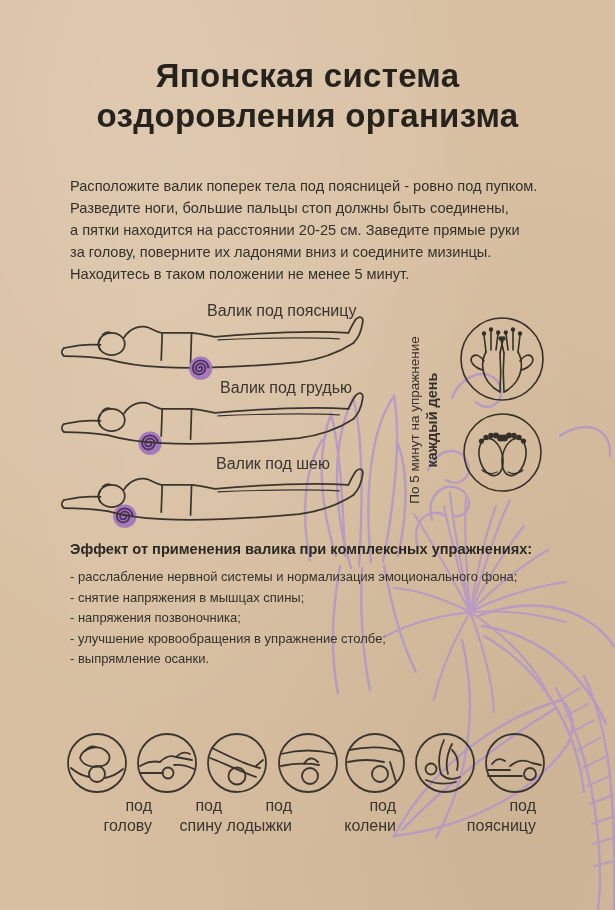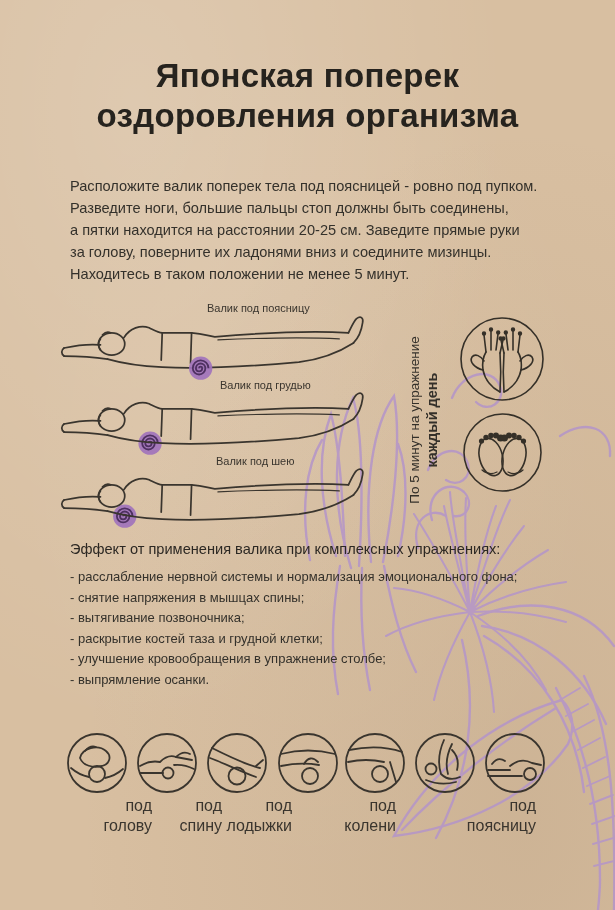--- a/index.html
+++ b/index.html
@@ -14,31 +14,31 @@
     color:#33302b;
   }
   .flower-layer{position:absolute;left:0;top:0;width:615px;height:910px;z-index:1;pointer-events:none;}
   .content{position:absolute;left:0;top:0;width:615px;height:910px;z-index:2;}
 
   .title{position:absolute;left:0;top:56px;width:615px;text-align:center;
     font-size:33px;font-weight:700;line-height:1.22;color:#26231e;letter-spacing:.3px;}
   .intro{position:absolute;left:70px;top:176px;width:490px;margin:0;
     font-size:14.6px;line-height:1.5;white-space:pre-line;color:#34312b;}
 
-  .fig-label{position:absolute;font-size:11px;color:#3a352e;}
+  .fig-label{position:absolute;font-size:16px;color:#3a352e;}
   .fig{position:absolute;}
 
   .side-note{position:absolute;left:401px;top:306px;width:44px;height:228px;}
   .side-note .inner{position:absolute;left:50%;top:50%;width:230px;
     transform:translate(-50%,-50%) rotate(-90deg);text-align:center;color:#34302a;}
   .side-note .sn1{font-size:13.5px;}
   .side-note .sn2{font-size:14.5px;font-weight:700;margin-top:2px;}
 
   .effects-heading{position:absolute;left:70px;top:541px;width:500px;margin:0;
-    font-size:14.6px;font-weight:400;color:#2c2823;}
+    font-size:14.6px;font-weight:700;color:#2c2823;}
   .effects-list{position:absolute;left:70px;top:567px;width:500px;
     font-size:13px;line-height:1.5;color:#34312b;}
   .effects-list div{margin:0 0 1px 0;}
 
   .pos-icon{position:absolute;}
   .pos-label{position:absolute;width:110px;text-align:right;font-size:16px;
     line-height:1.25;color:#3a352e;white-space:pre-line;}
 
   svg{display:block;}
 </style>
@@ -109,21 +109,21 @@
         <path d="M556,688 C584,742 600,806 600,880 C600,890 599,900 598,910"></path>
         <path d="M584,676 C610,730 616,800 614,910"></path>
         <path d="M560,700 l20,-12 M566,716 l22,-12 M572,732 l22,-12 M578,750 l22,-12 M583,768 l22,-11 M587,786 l23,-10 M590,804 l23,-9 M592,824 l23,-8 M593,844 l24,-7 M594,866 l24,-6" stroke-width="1.9"></path>
       </g>
     </g>
   </svg>
 
   <div class="content">
 
     <header class="title">
-      <div>Японская поперек</div>
+      <div>Японская система</div>
       <div>оздоровления организма</div>
     </header>
 
     <p class="intro">Расположите валик поперек тела под поясницей - ровно под пупком.
 Разведите ноги, большие пальцы стоп должны быть соединены,
 а пятки находится на расстоянии 20-25 см. Заведите прямые руки
 за голову, поверните их ладонями вниз и соедините мизинцы.
 Находитесь в таком положении не менее 5 минут.</p>
 
     <div class="fig-label" style="left:207px;top:302px">Валик под поясницу</div>
@@ -184,22 +184,21 @@
           <path d="M20,58 q7,6 15,2" stroke-width="1.2"></path>
         </g>
         <use href="#ffoot" transform="translate(81,0) scale(-1,1)"></use>
       </g>
     </svg>
 
     <h2 class="effects-heading">Эффект от применения валика при комплексных упражнениях:</h2>
     <div class="effects-list">
       <div>- расслабление нервной системы и нормализация эмоционального фона;</div>
       <div>- снятие напряжения в мышцах спины;</div>
-      <div>- вытягивание позвоночника;</div>
-      <div>- раскрытие костей таза и грудной клетки;</div>
+      <div>- напряжения позвоночника;</div>
       <div>- улучшение кровообращения в упражнение столбе;</div>
       <div>- выпрямление осанки.</div>
     </div>
 
     <svg class="pos-icon" style="left:66px;top:732px" width="62" height="62" viewBox="0 0 62 62">
       <g stroke="#3a352e" stroke-width="1.8" fill="none" stroke-linecap="round" stroke-linejoin="round">
         <circle cx="31" cy="31" r="29"></circle>
         <path d="M14,26 C16,16 32,12 40,19 C46,24 44,32 36,34 C27,36 17,34 14,26 Z"></path>
         <path d="M19,19 q5,-6 11,-4"></path>
         <circle cx="31" cy="42" r="8"></circle>

